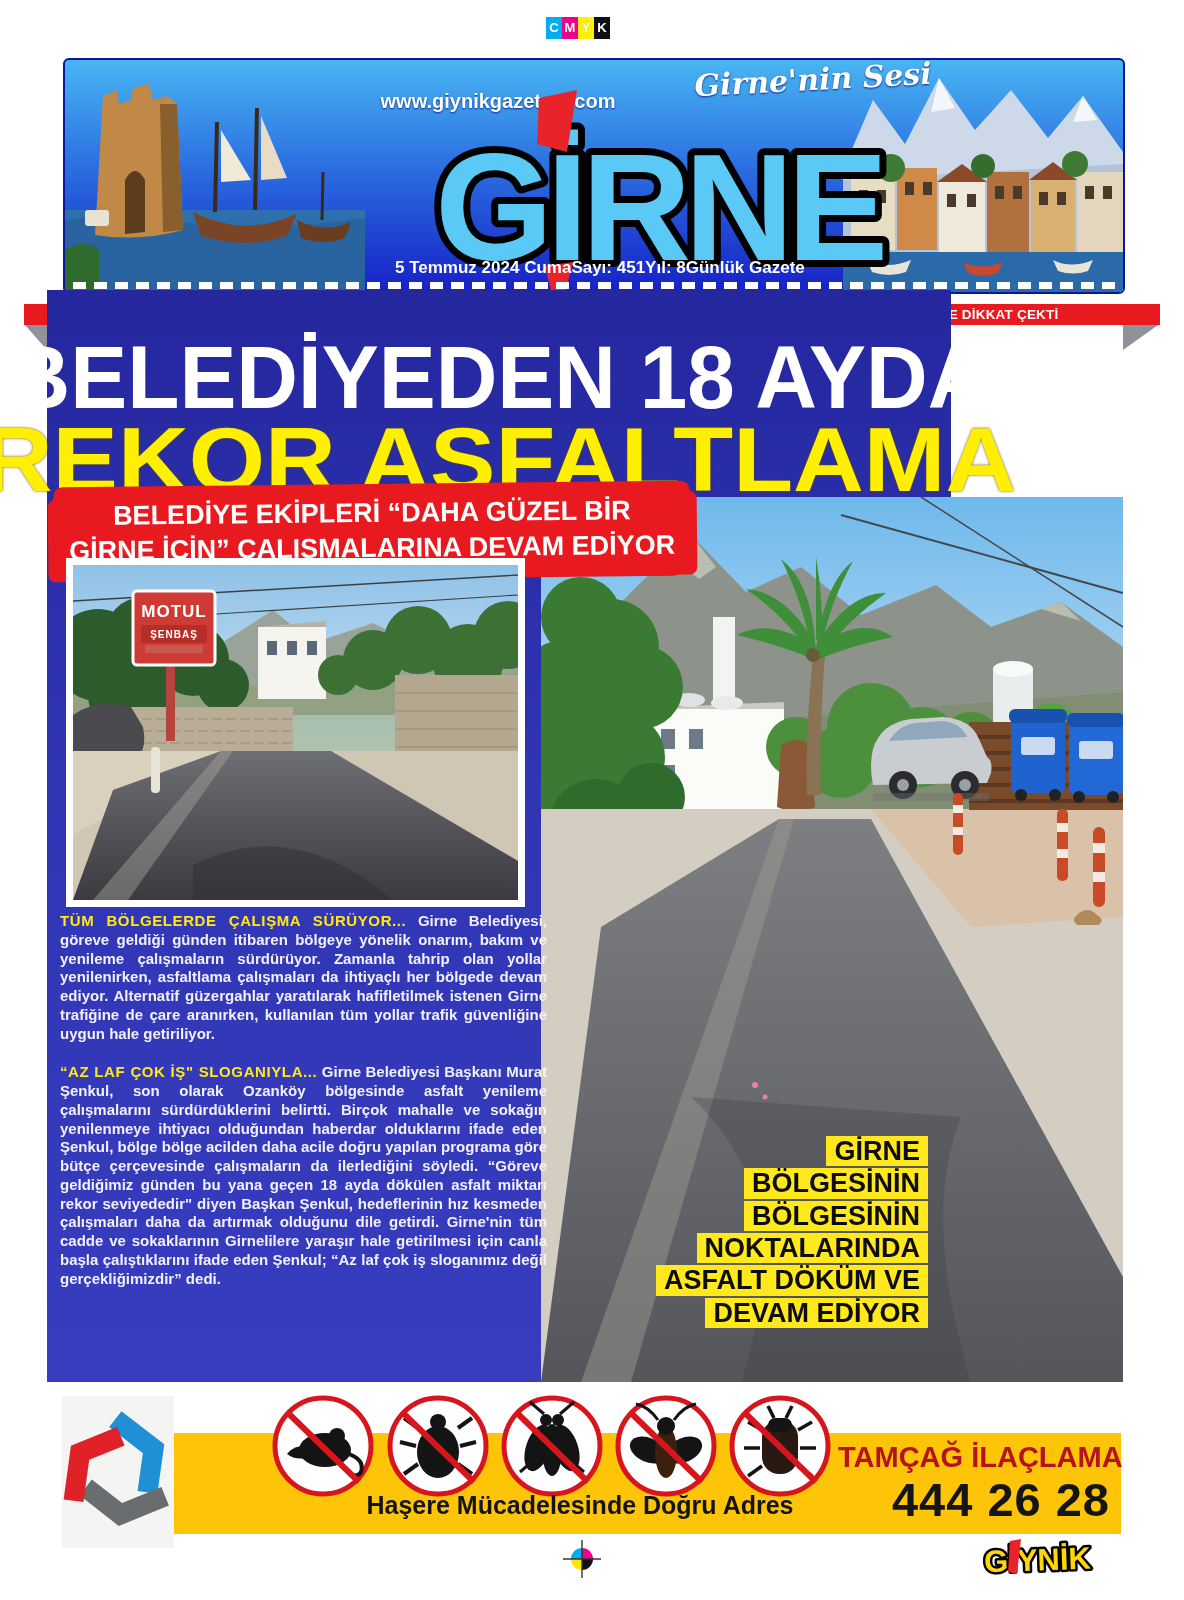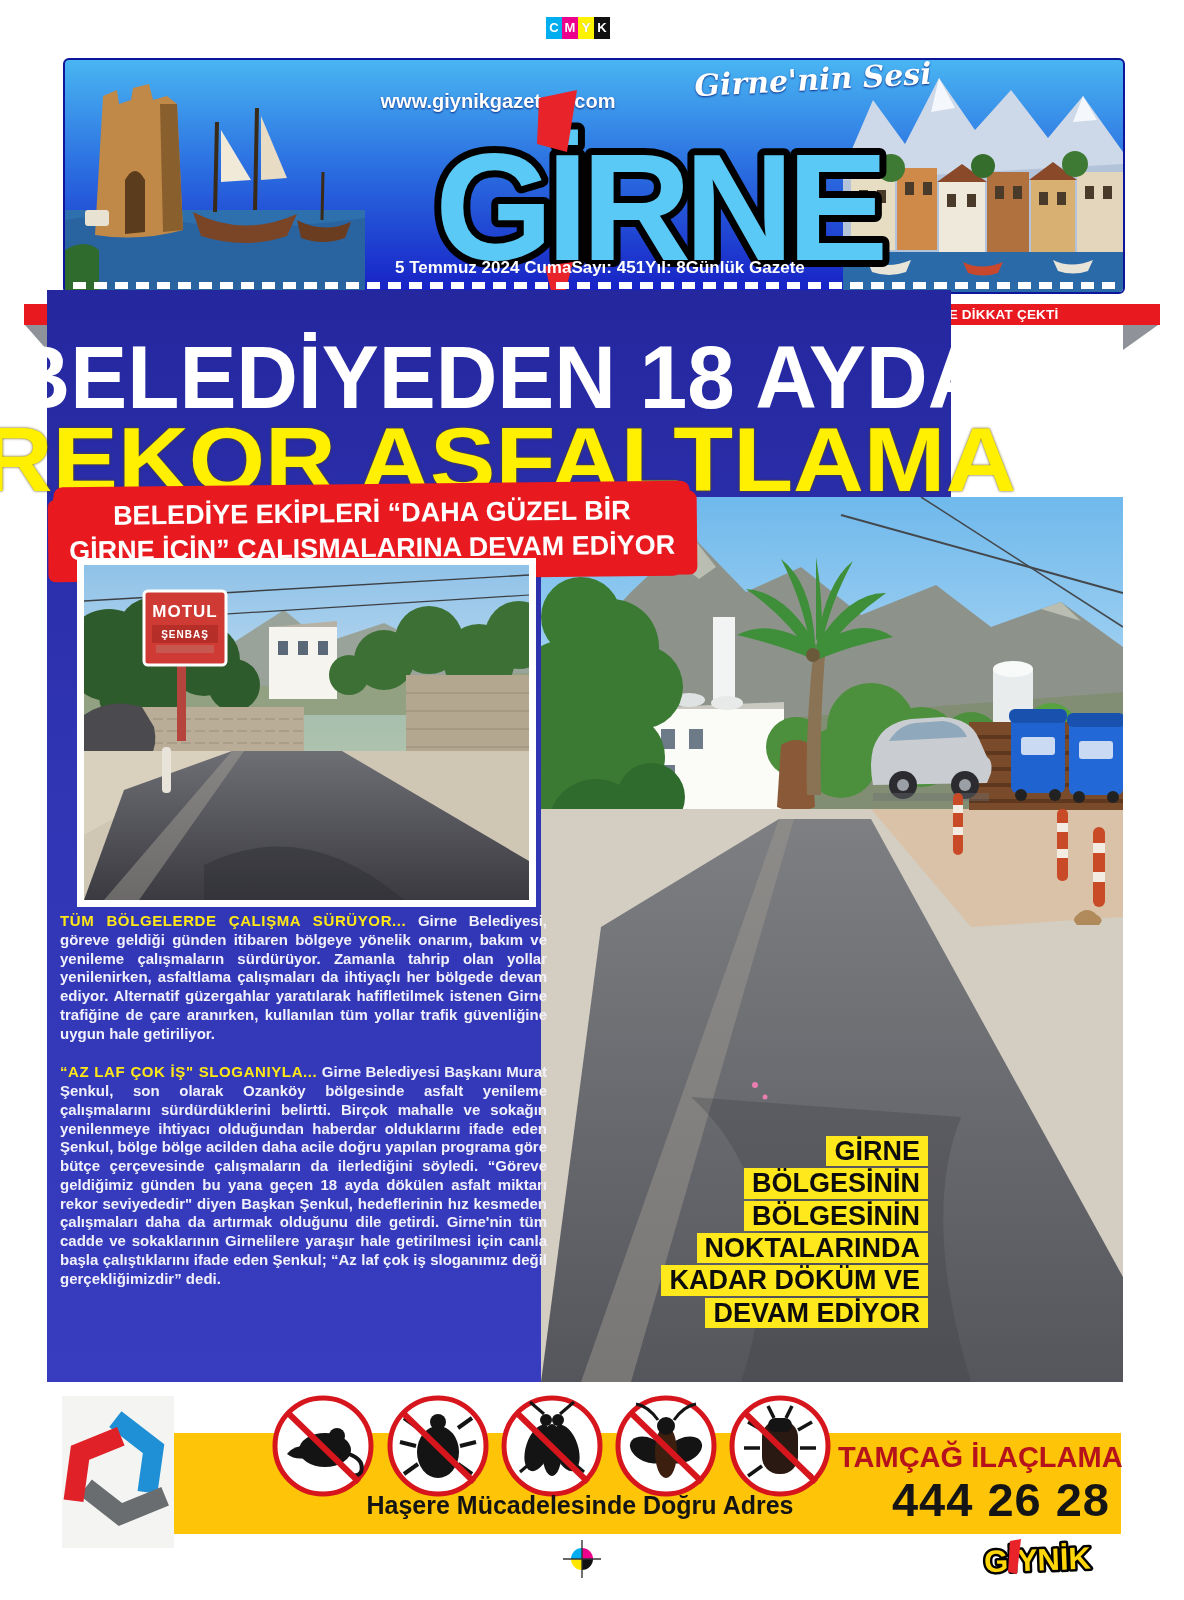--- a/index.html
+++ b/index.html
@@ -41,21 +41,21 @@
        transform:scale(1.22,1.28);transform-origin:center top;white-space:nowrap;}
   .hl2{left:0;right:0;top:118px;text-align:center;color:#ffef00;font:900 70px "Liberation Sans",sans-serif;
        transform:scale(1.40,1.30);transform-origin:center top;white-space:nowrap;
        text-shadow:0 0 2px #5a4a00;}
   .brush{left:6px;top:198px;width:622px;text-align:center;transform:rotate(-.6deg);}
   .brush-bg{display:inline-block;background:#e8191f;border-radius:10px;padding:8px 16px 10px;
             box-shadow:8px 4px 0 -2px #e8191f,-8px 6px 0 -3px #e8191f,0 -5px 0 -1px #e8191f;}
   .brush-bg div{color:#fff;font:900 27px/1.3 "Liberation Sans",sans-serif;white-space:nowrap;}
 
   
-  .photo-left{left:30px;top:268px;width:459px;height:349px;background:#fff;box-sizing:border-box;
+  .photo-left{left:19px;top:268px;width:459px;height:349px;background:#fff;box-sizing:border-box;
               padding:7px;}
   .photo-right{left:494px;top:207px;width:582px;height:885px;overflow:hidden;}
 
   
   .bodycopy{left:13px;top:622px;width:487px;color:#f2f1fb;
             font:bold 15px/1.25 "Liberation Sans",sans-serif;text-align:justify;}
   .bodycopy p{margin:0 0 20px 0;}
   .lead{color:#ffe816;font-weight:900;letter-spacing:.6px;}
 
   
@@ -396,21 +396,21 @@
     <div class="abs bodycopy">
       <p><span class="lead">TÜM BÖLGELERDE ÇALIŞMA SÜRÜYOR...</span><span> Girne Belediyesi, göreve geldiği günden itibaren bölgeye yönelik onarım, bakım ve yenileme çalışmaların sürdürüyor. Zamanla tahrip olan yollar yenilenirken, asfaltlama çalışmaları da ihtiyaçlı her bölgede devam ediyor. Alternatif güzergahlar yaratılarak hafifletilmek istenen Girne trafiğine de çare aranırken, kullanılan tüm yollar trafik güvenliğine uygun hale getiriliyor.</span></p>
       <p><span class="lead">“AZ LAF ÇOK İŞ" SLOGANIYLA...</span><span> Girne Belediyesi Başkanı Murat Şenkul, son olarak Ozanköy bölgesinde asfalt yenileme çalışmalarını sürdürdüklerini belirtti. Birçok mahalle ve sokağın yenilenmeye ihtiyacı olduğundan haberdar olduklarını ifade eden Şenkul, bölge bölge acilden daha acile doğru yapılan programa göre bütçe çerçevesinde çalışmaların da ilerlediğini söyledi. “Göreve geldiğimiz günden bu yana geçen 18 ayda dökülen asfalt miktarı rekor seviyededir" diyen Başkan Şenkul, hedeflerinin hız kesmeden çalışmaları daha da artırmak olduğunu dile getirdi. Girne'nin tüm cadde ve sokaklarının Girnelilere yaraşır hale getirilmesi için canla başla çalıştıklarını ifade eden Şenkul; “Az laf çok iş sloganımız değil gerçekliğimizdir” dedi.</span></p>
     </div>
 
     <div class="abs callout">
       <span>GİRNE</span>
       <span>BÖLGESİNİN</span>
       <span>BÖLGESİNİN</span>
       <span>NOKTALARINDA</span>
-      <span>KADAR DÖKÜM VE</span>
+      <span>ASFALT DÖKÜM VE</span>
       <span>DEVAM EDİYOR</span>
     </div>
   </div>
 
   <div class="abs ad-yellow"></div>
 
   <svg class="abs ad-logo" viewBox="0 0 112 152">
     <rect x="0" y="0" width="112" height="152" fill="#f4f4f2"></rect>
     <g transform="translate(56,76)">
       <g stroke-linecap="butt" fill="none">

